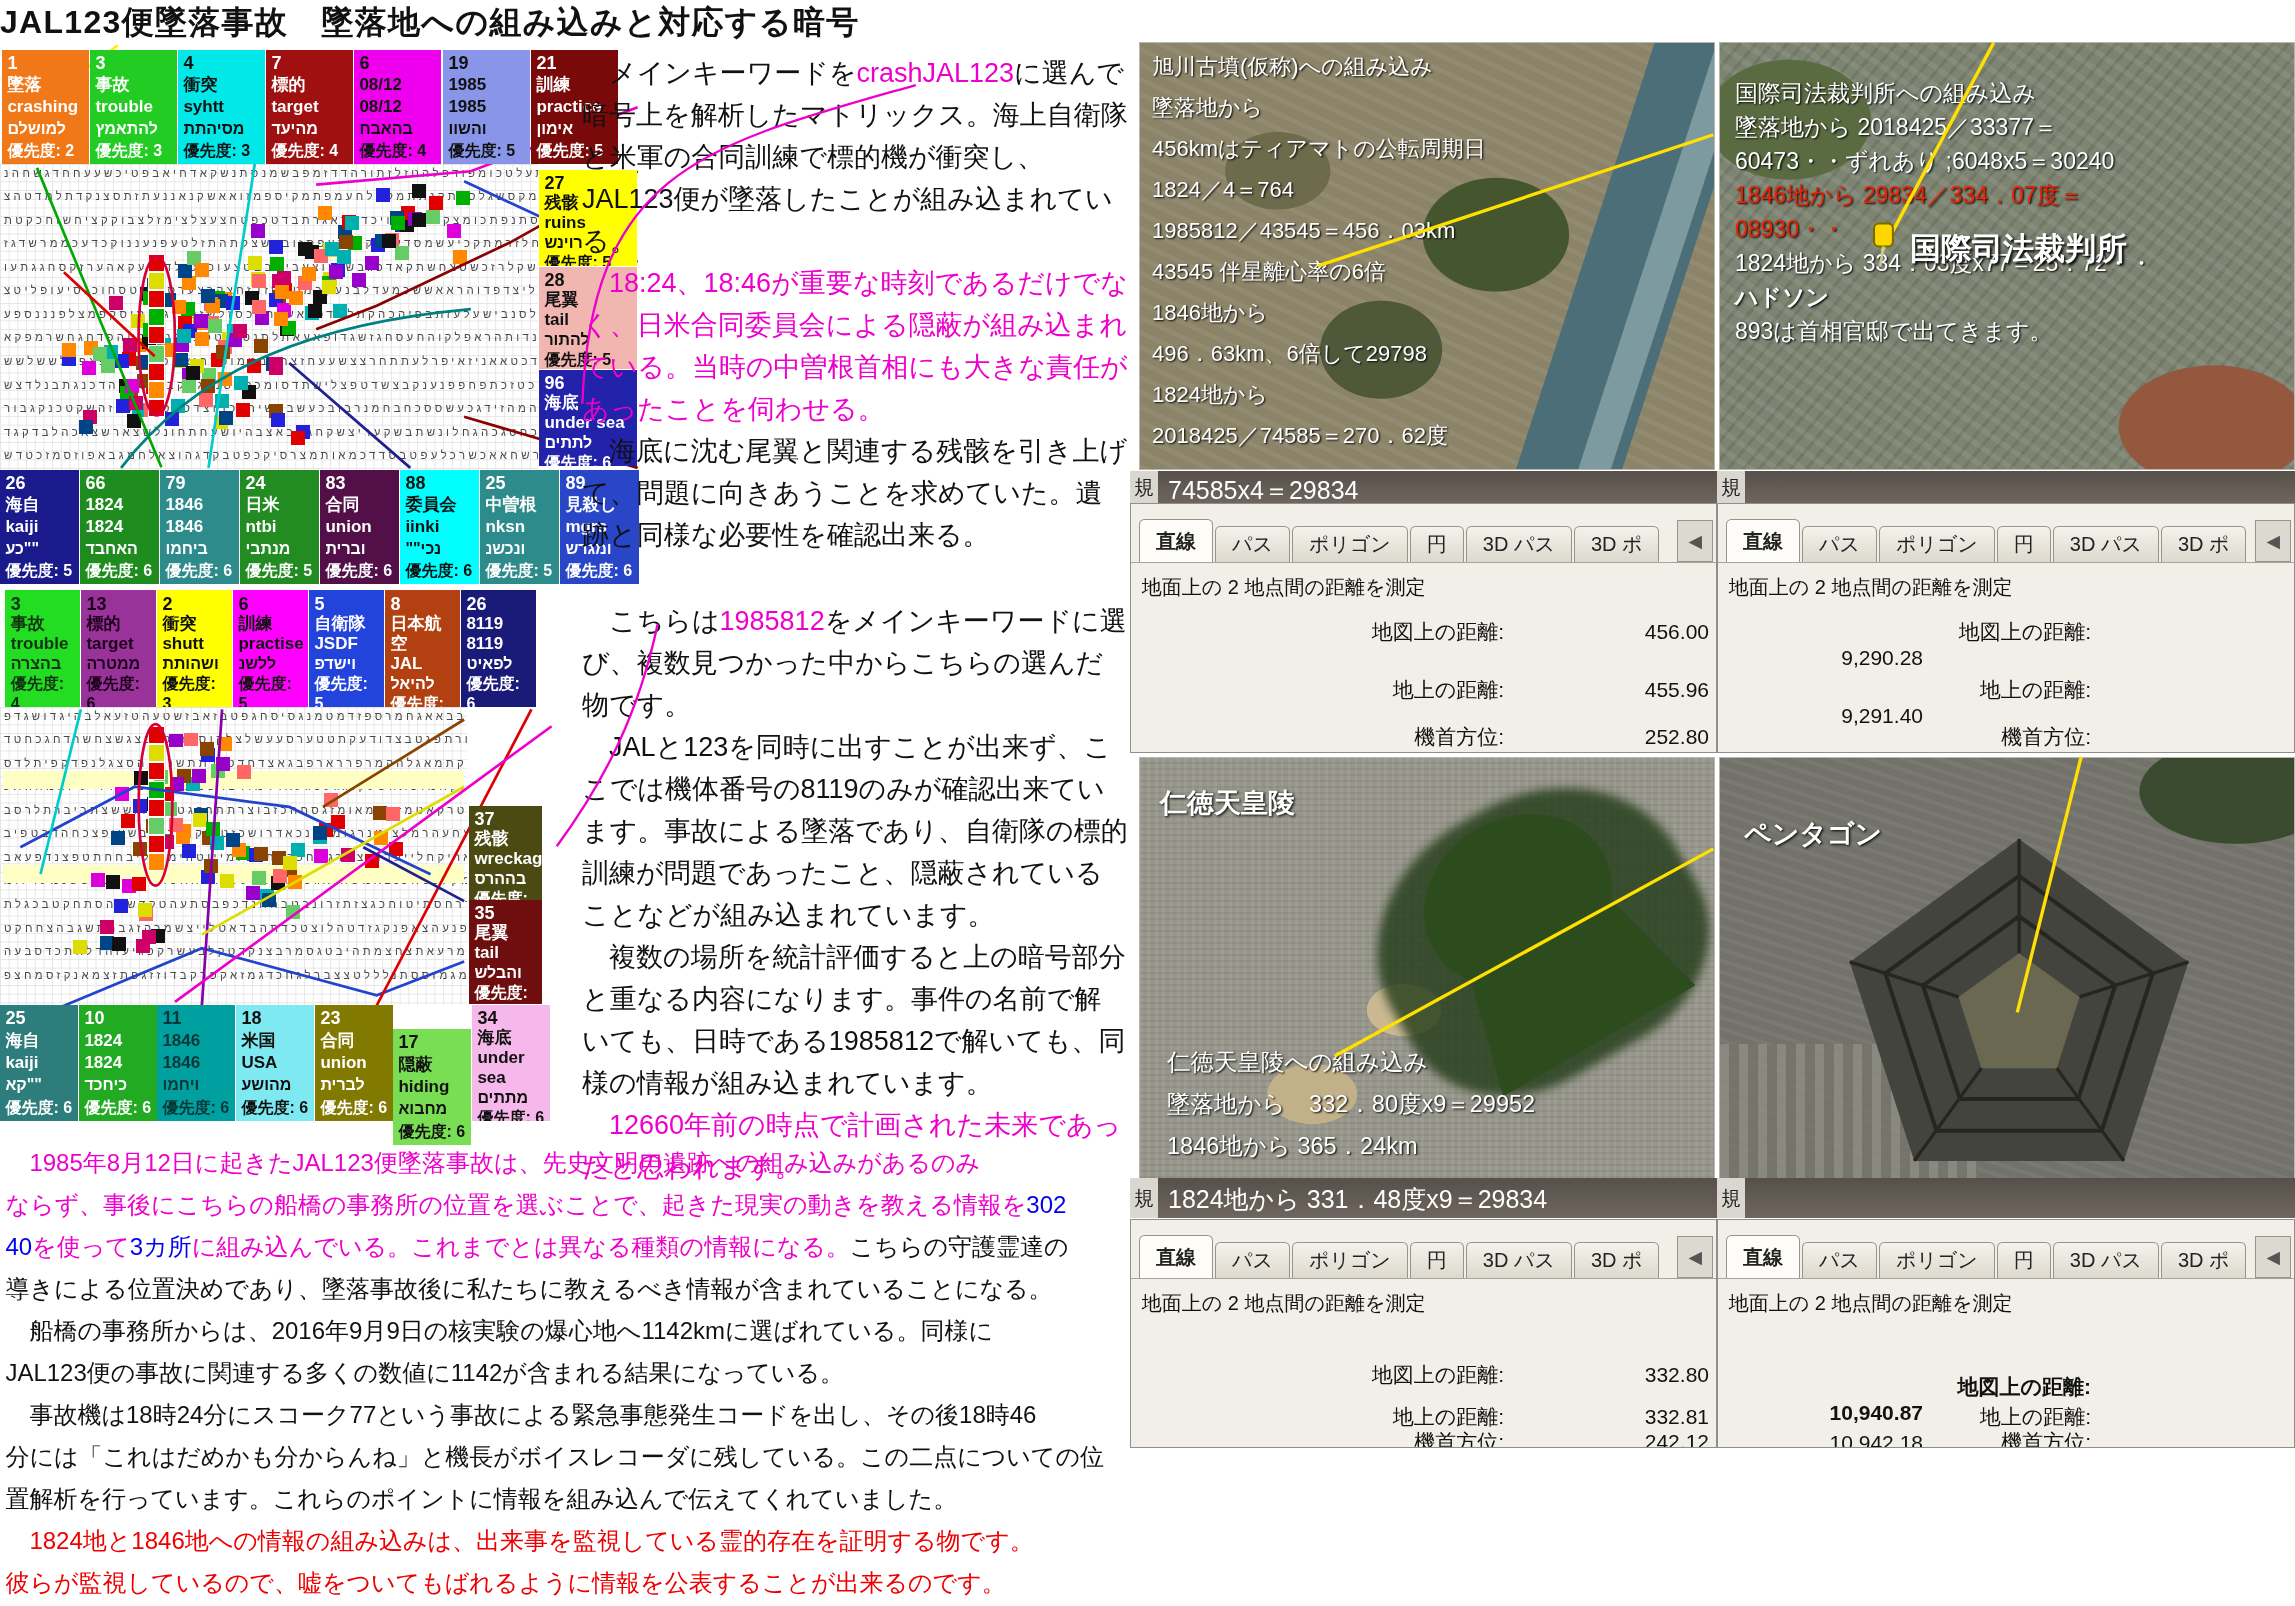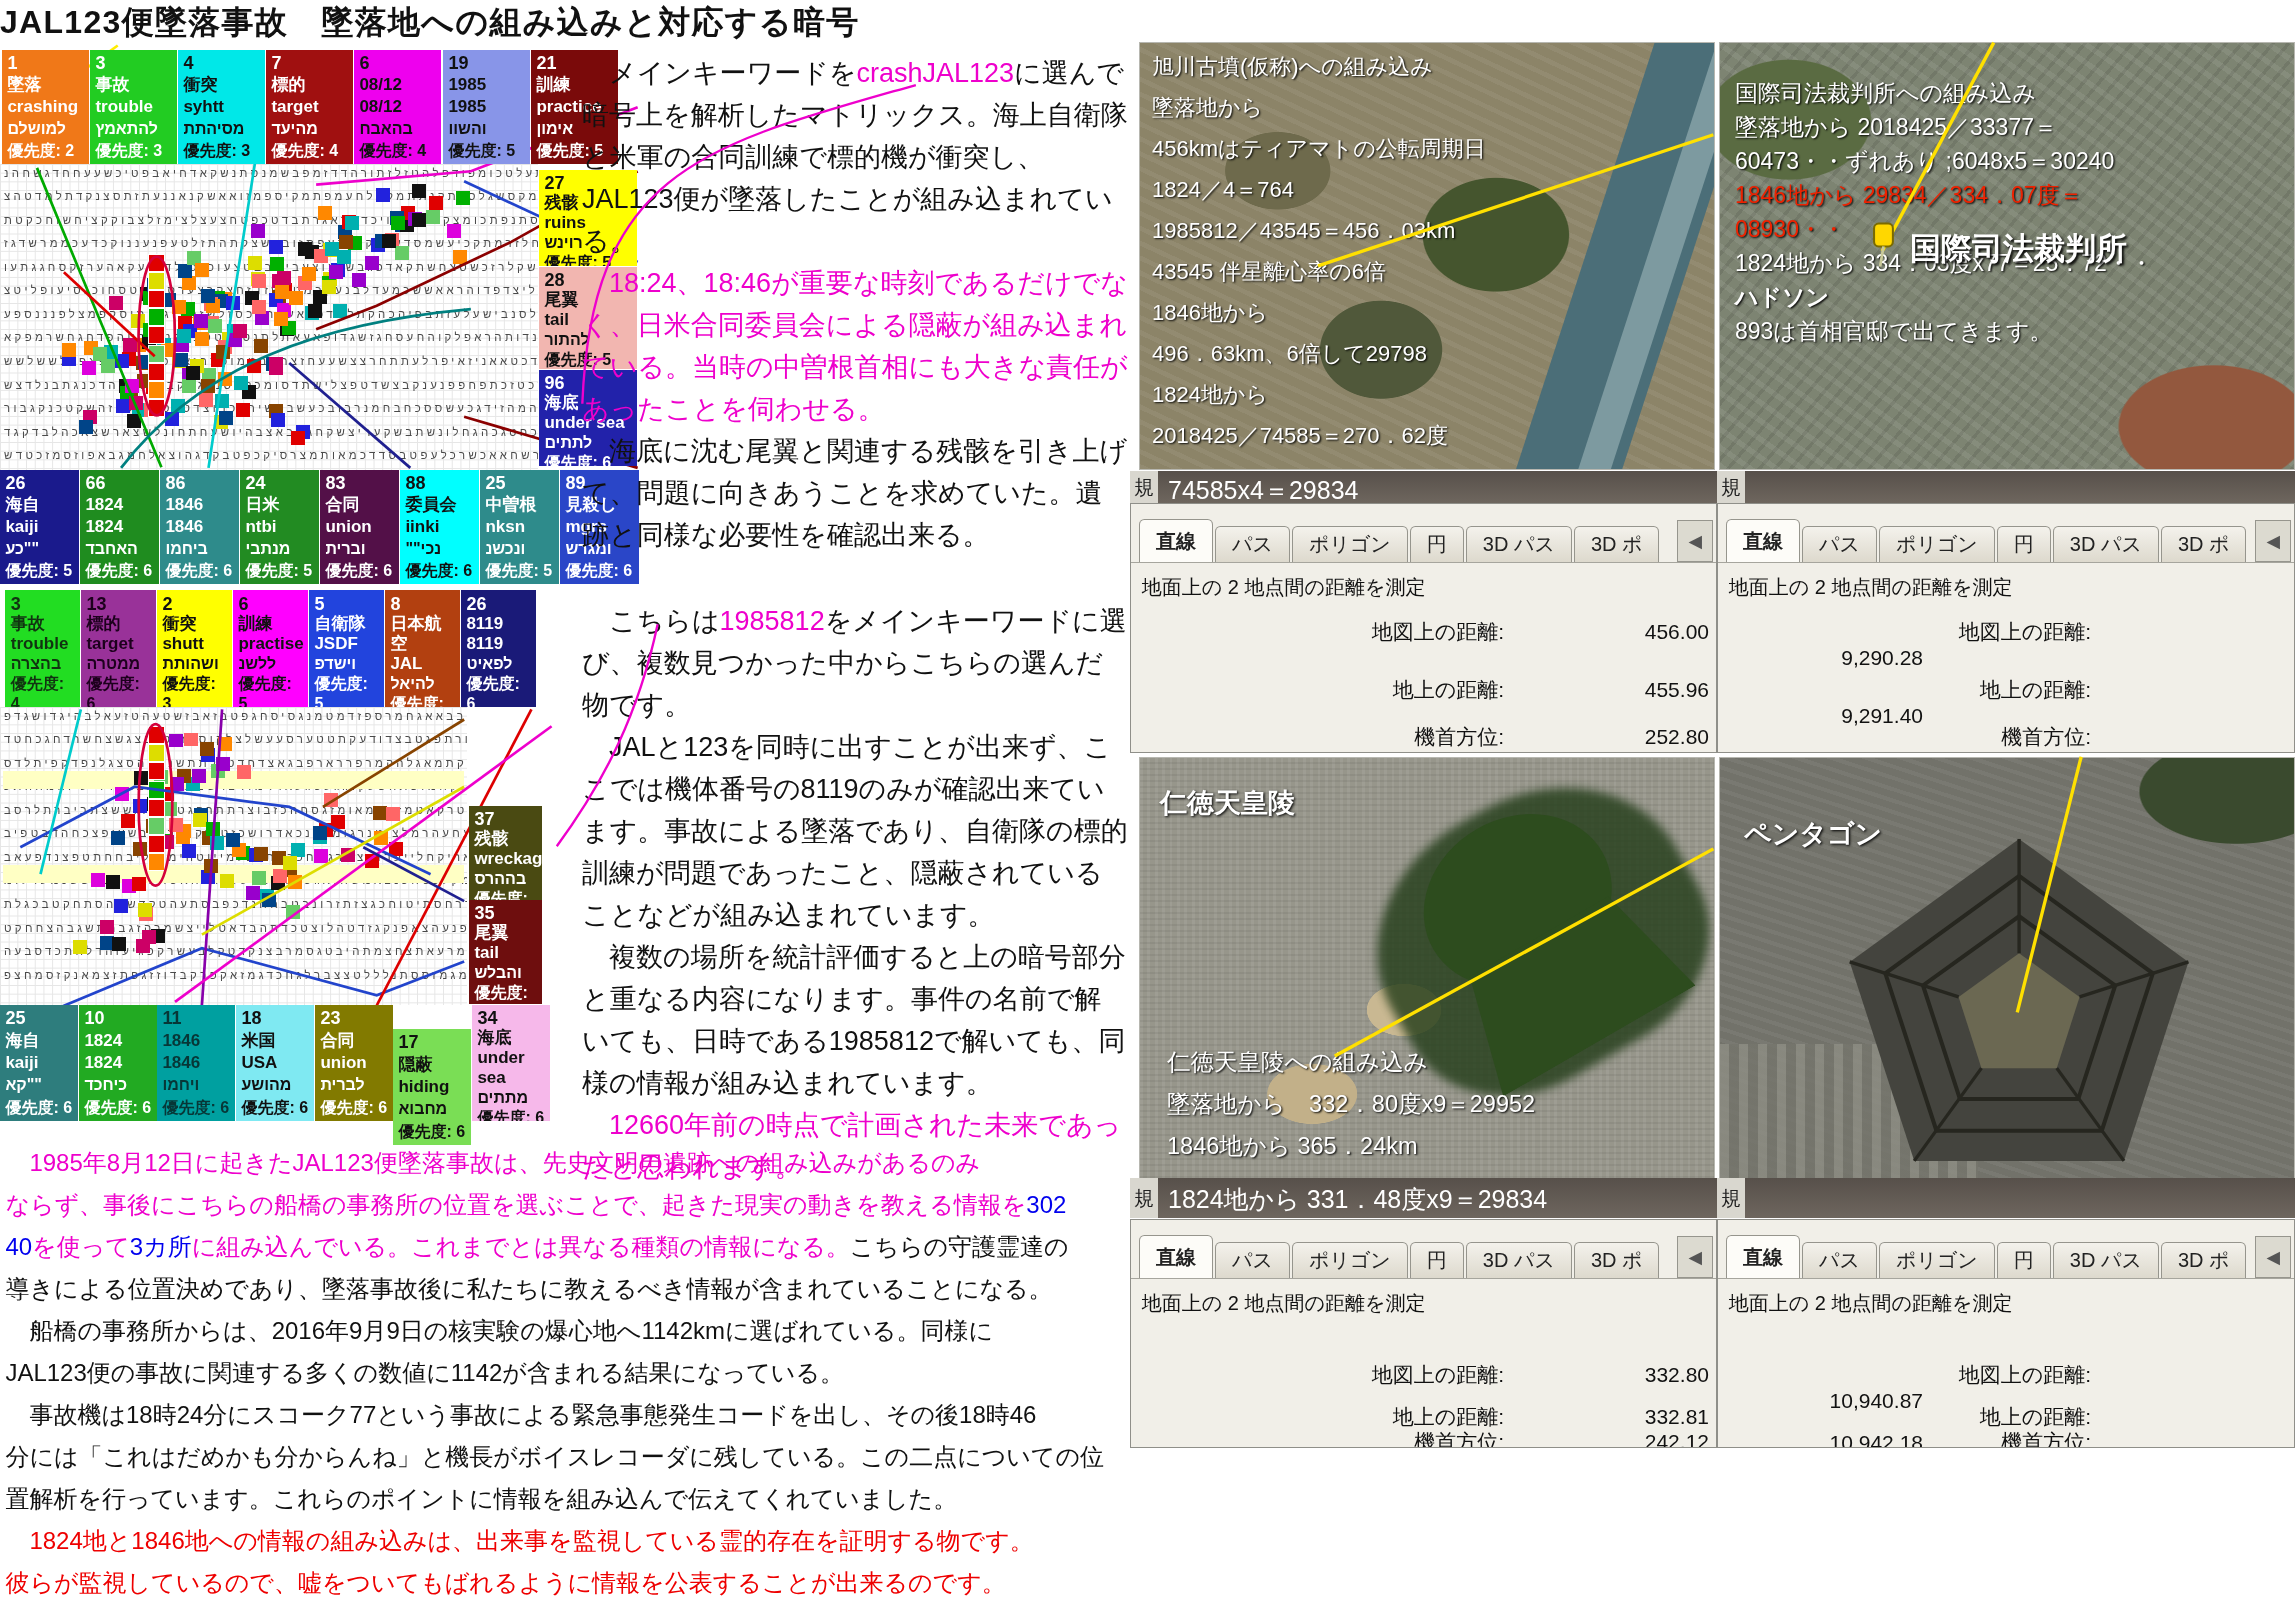--- a/index.html
+++ b/index.html
@@ -346,21 +346,21 @@
         <div class="mc-pri">優先度: 5</div>
       </div>
       <div class="mcell" style="left: 80px; top: 430px; width: 79px; height: 114px; background: rgb(31, 140, 31); color: rgb(255, 255, 255);">
         <div class="mc-num">66</div>
         <div class="mc-jp">1824</div>
         <div class="mc-en">1824</div>
         <div class="mc-he">האחבד</div>
         <div class="mc-pri">優先度: 6</div>
       </div>
       <div class="mcell" style="left: 160px; top: 430px; width: 79px; height: 114px; background: rgb(46, 139, 139); color: rgb(255, 255, 255);">
-        <div class="mc-num">86</div>
+        <div class="mc-num">79</div>
         <div class="mc-jp">1846</div>
         <div class="mc-en">1846</div>
         <div class="mc-he">ביחמו</div>
         <div class="mc-pri">優先度: 6</div>
       </div>
       <div class="mcell" style="left: 240px; top: 430px; width: 79px; height: 114px; background: rgb(34, 139, 34); color: rgb(255, 255, 255);">
         <div class="mc-num">24</div>
         <div class="mc-jp">日米</div>
         <div class="mc-en">ntbi</div>
         <div class="mc-he">מנתבי</div>
@@ -807,21 +807,21 @@
         <div class="tab active">直線</div>
         <div class="tab">パス</div>
         <div class="tab">ポリゴン</div>
         <div class="tab">円</div>
         <div class="tab">3D パス</div>
         <div class="tab">3D ポ</div>
       </div>
       <div class="tabline"></div>
       <div class="scroll">◀</div>
       <div class="pdesc">地面上の 2 地点間の距離を測定</div>
-      <div class="prow" style="top: 141px;"><span class="plabel">地図上の距離:</span><span class="pval">10,940.87</span></div>
+      <div class="prow" style="top: 153px; font-weight: bold;"><span class="plabel">地図上の距離:</span><span class="pval">10,940.87</span></div>
       <div class="prow" style="top: 183px;"><span class="plabel">地上の距離:</span><span class="pval">10,942.18</span></div>
       <div class="prow" style="top: 208px;"><span class="plabel">機首方位:</span></div>
     </div>
 
 
   <svg class="abs" style="left:0;top:0;pointer-events:none;z-index:40;" width="2295" height="1607" viewBox="0 0 3413 2389">
     <line x1="2548" y1="200" x2="1960" y2="395" stroke="#ffe000" stroke-width="5"></line>
     <line x1="2965" y1="63" x2="2799" y2="373" stroke="#ffe000" stroke-width="5"></line>
     <line x1="2548" y1="1262" x2="1985" y2="1570" stroke="#ffe000" stroke-width="5"></line>
     <line x1="3095" y1="1125" x2="3000" y2="1505" stroke="#ffe000" stroke-width="5"></line>

